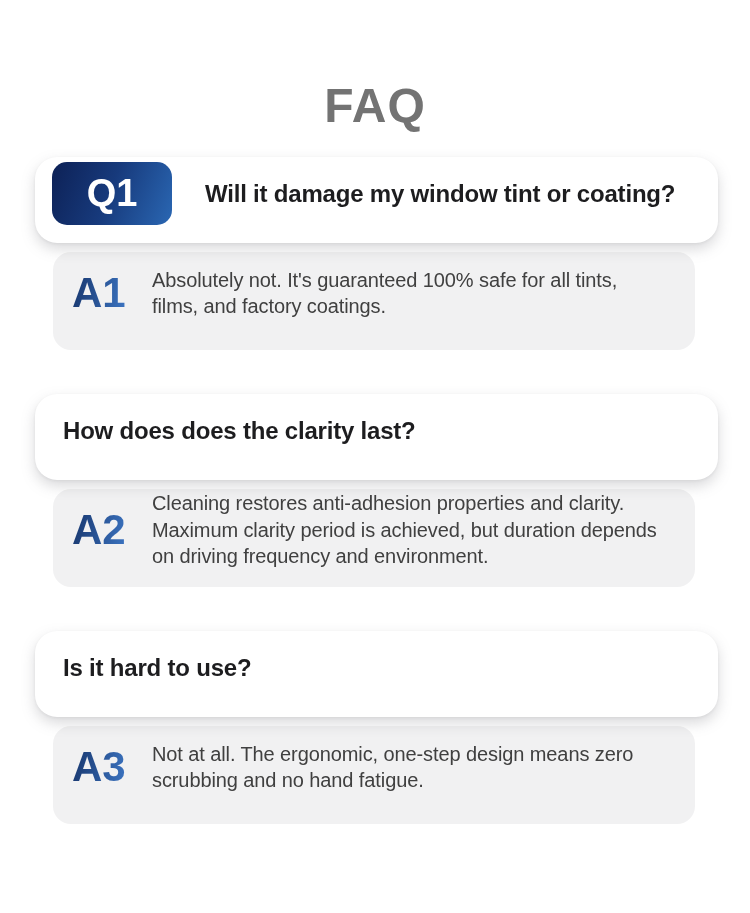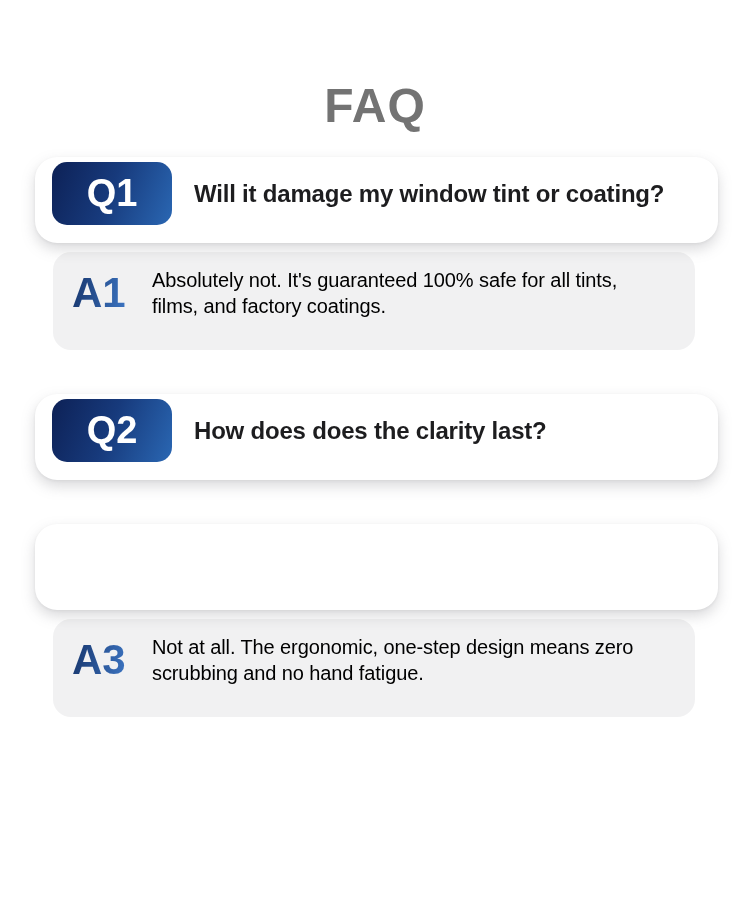--- a/index.html
+++ b/index.html
@@ -46,20 +46,21 @@
     align-items: center;
     justify-content: center;
     margin-right: 22px;
   }
   .q-text {
     font-size: 24px;
     font-weight: 700;
     letter-spacing: -0.2px;
     color: #1d1d1f;
     white-space: nowrap;
+    margin-left: 11px;
   }
   .a-card {
     position: relative;
     z-index: 1;
     margin: 9px 55px 0 53px;
     height: 98px;
     background: #f1f1f2;
     border-radius: 18px;
     display: flex;
     align-items: center;
@@ -73,21 +74,21 @@
     font-weight: 700;
     background: linear-gradient(100deg, #1b3c75 10%, #3d76c4 90%);
     -webkit-background-clip: text;
     background-clip: text;
     color: transparent;
     line-height: 1;
   }
   .a-text {
     font-size: 20px;
     line-height: 26.5px;
-    color: #000000;
+    color: #404040;
     white-space: pre-line;
     letter-spacing: -0.1px;
   }
 </style>
 </head>
 <body>
 
 <div class="page">
 
   <h1 class="page-title">FAQ</h1>
@@ -99,27 +100,33 @@
     </div>
     <div class="a-card">
       <div class="a-badge">A1</div>
       <div class="a-text">Absolutely not. It's guaranteed 100% safe for all tints,
 films, and factory coatings.</div>
     </div>
   </section>
 
   <section class="faq-section">
     <div class="q-card">
-      <div class="q-badge">Q2</div>
       <div class="q-text">How does does the clarity last?</div>
+    </div>
+    <div class="a-card">
+      <div class="a-badge">A2</div>
+      <div class="a-text">Cleaning restores anti-adhesion properties and clarity.
+Maximum clarity period is achieved, but duration depends
+on driving frequency and environment.</div>
     </div>
   </section>
 
   <section class="faq-section">
     <div class="q-card">
+      <div class="q-text">Is it hard to use?</div>
     </div>
     <div class="a-card">
       <div class="a-badge">A3</div>
       <div class="a-text">Not at all. The ergonomic, one-step design means zero
 scrubbing and no hand fatigue.</div>
     </div>
   </section>
 
 </div>
 

